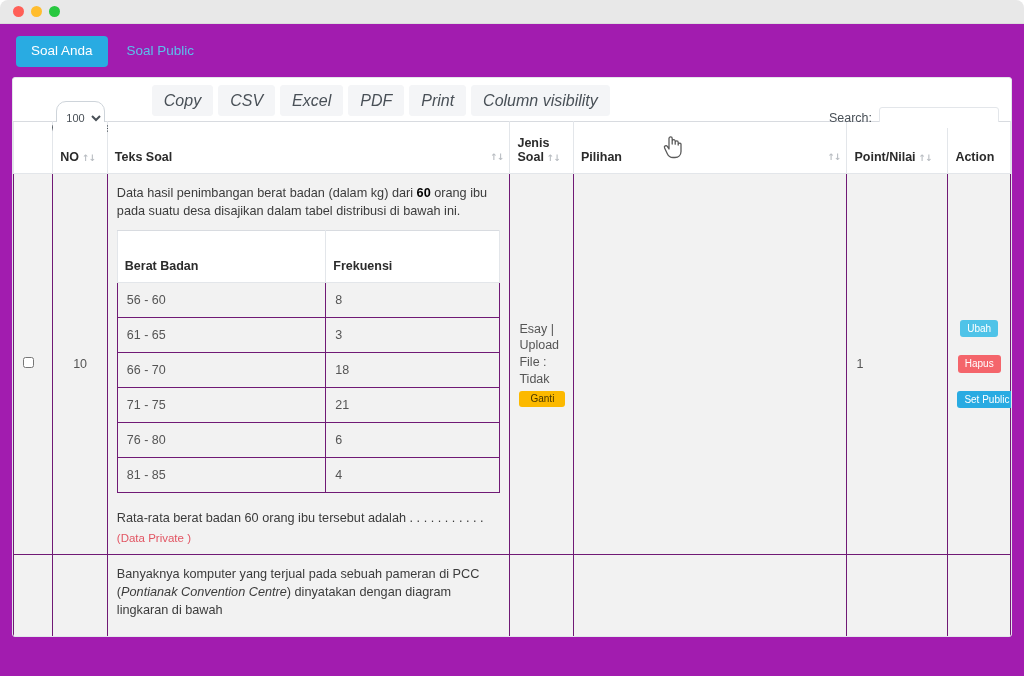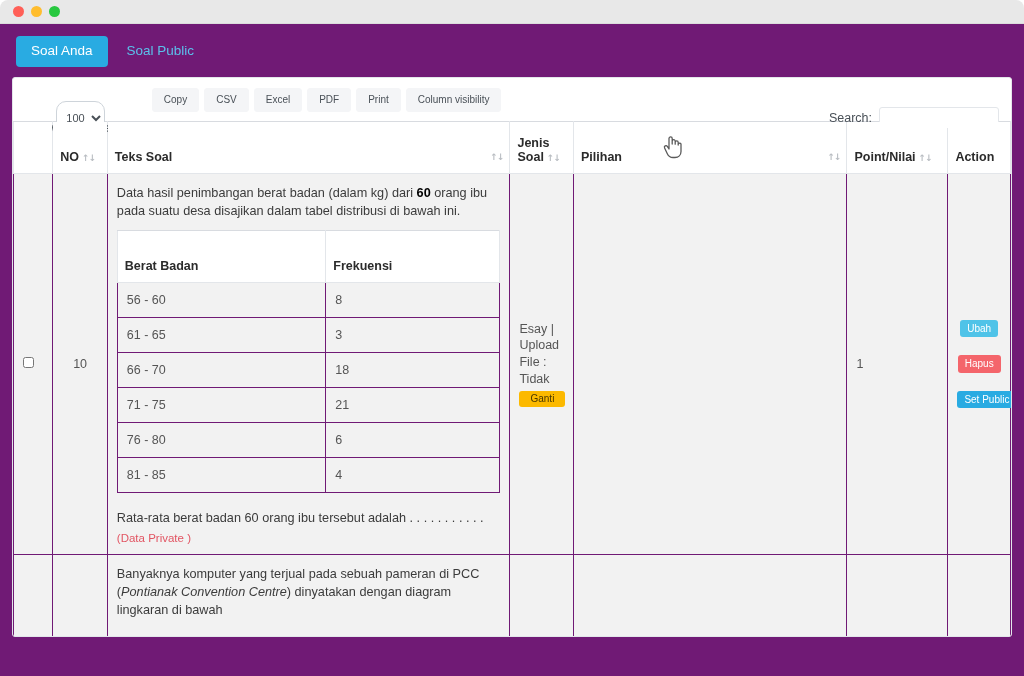--- a/index.html
+++ b/index.html
@@ -18,21 +18,21 @@
     border-bottom:1px solid #dcdcdc;
     display:flex; align-items:center; padding-left:13px;
     border-top-left-radius:8px; border-top-right-radius:8px;
   }
   .dot { width:11px; height:11px; border-radius:50%; margin-right:7px; }
   .dot.red    { background:#ff5f57; }
   .dot.yellow { background:#ffbd2e; }
   .dot.green  { background:#28c840; }
 
   
-  #page { padding:0 12px; background:#701a75; height:652px; overflow:hidden; }
+  #page { padding:0 12px; background:#a21caf; height:652px; overflow:hidden; }
 
   
   #tabs {
     display:flex; align-items:center;
     padding:12px 4px 10px 4px;
     gap:4px;
   }
   .tab {
     padding:8px 15px; font-size:13.5px; border-radius:4px;
     cursor:pointer; line-height:1.1;
@@ -60,22 +60,22 @@
   #length-ctrl { display:flex; align-items:flex-end; gap:0; font-size:12.5px; color:#495057;margin-top:35px; }
   #length-select {
     font-family:"Liberation Sans", sans-serif;
     font-size:11px; padding:2px 3px 2px 5px;
     border:1px solid #ced4da; border-radius:10px;
     background:#fff; color:#495057; height:34px;
   }
   #export-buttons { display:flex; gap:5px; margin-left:9px; }
   .dt-button {
     background:#f4f5f7; border:1px solid #f4f5f7; border-radius:3px;
-    padding:5px 11px; font-size:10px; color:#495057; cursor:pointer;
-    white-space:nowrap; line-height:1.2;
+    padding:5px 11px; font-size:16px; color:#495057; cursor:pointer;
+    white-space:nowrap; line-height:1.2;font-style:italic;
   }
   #search-wrap {
     position:absolute; right:12px; top:29px;
     display:flex; align-items:center; gap:7px;
     font-size:12.5px; color:#495057;
   }
   #search-input {
     border:1px solid #e3e6ea; border-radius:3px;
     height:22px; width:120px; padding:2px 6px;
     font-family:"Liberation Sans", sans-serif; font-size:12px;

